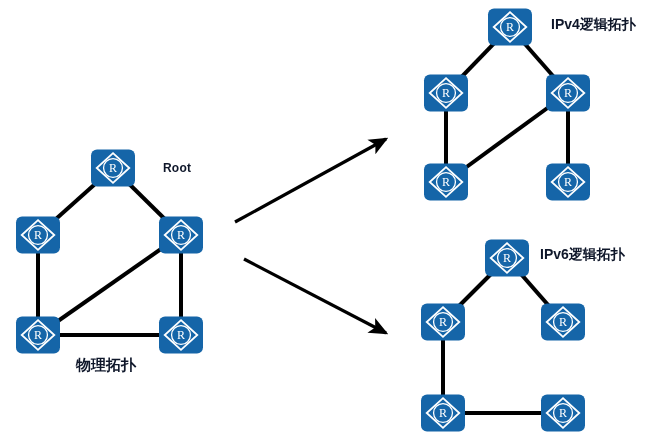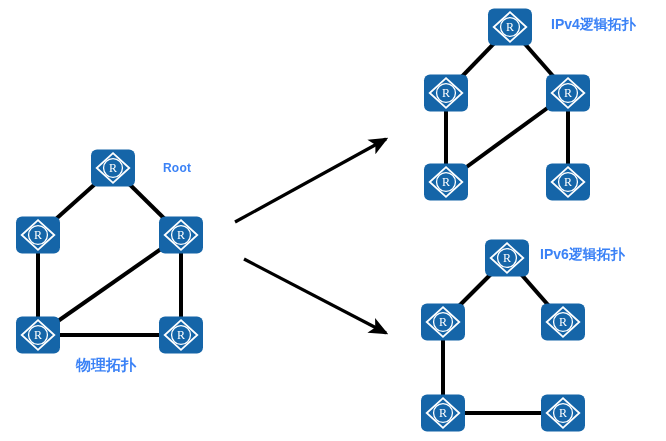--- a/index.html
+++ b/index.html
@@ -24,21 +24,21 @@
   svg.canvas {
     position: absolute;
     left: 0;
     top: 0;
     width: 666px;
     height: 441px;
   }
   .label {
     position: absolute;
     font-weight: bold;
-    color: #3b82f6;
+    color: #0f172a;
     white-space: nowrap;
     line-height: 1;
   }
   .label-root {
     font-size: 12px;
     letter-spacing: 0.2px;
   }
   .label-phys {
     font-size: 15px;
   }

